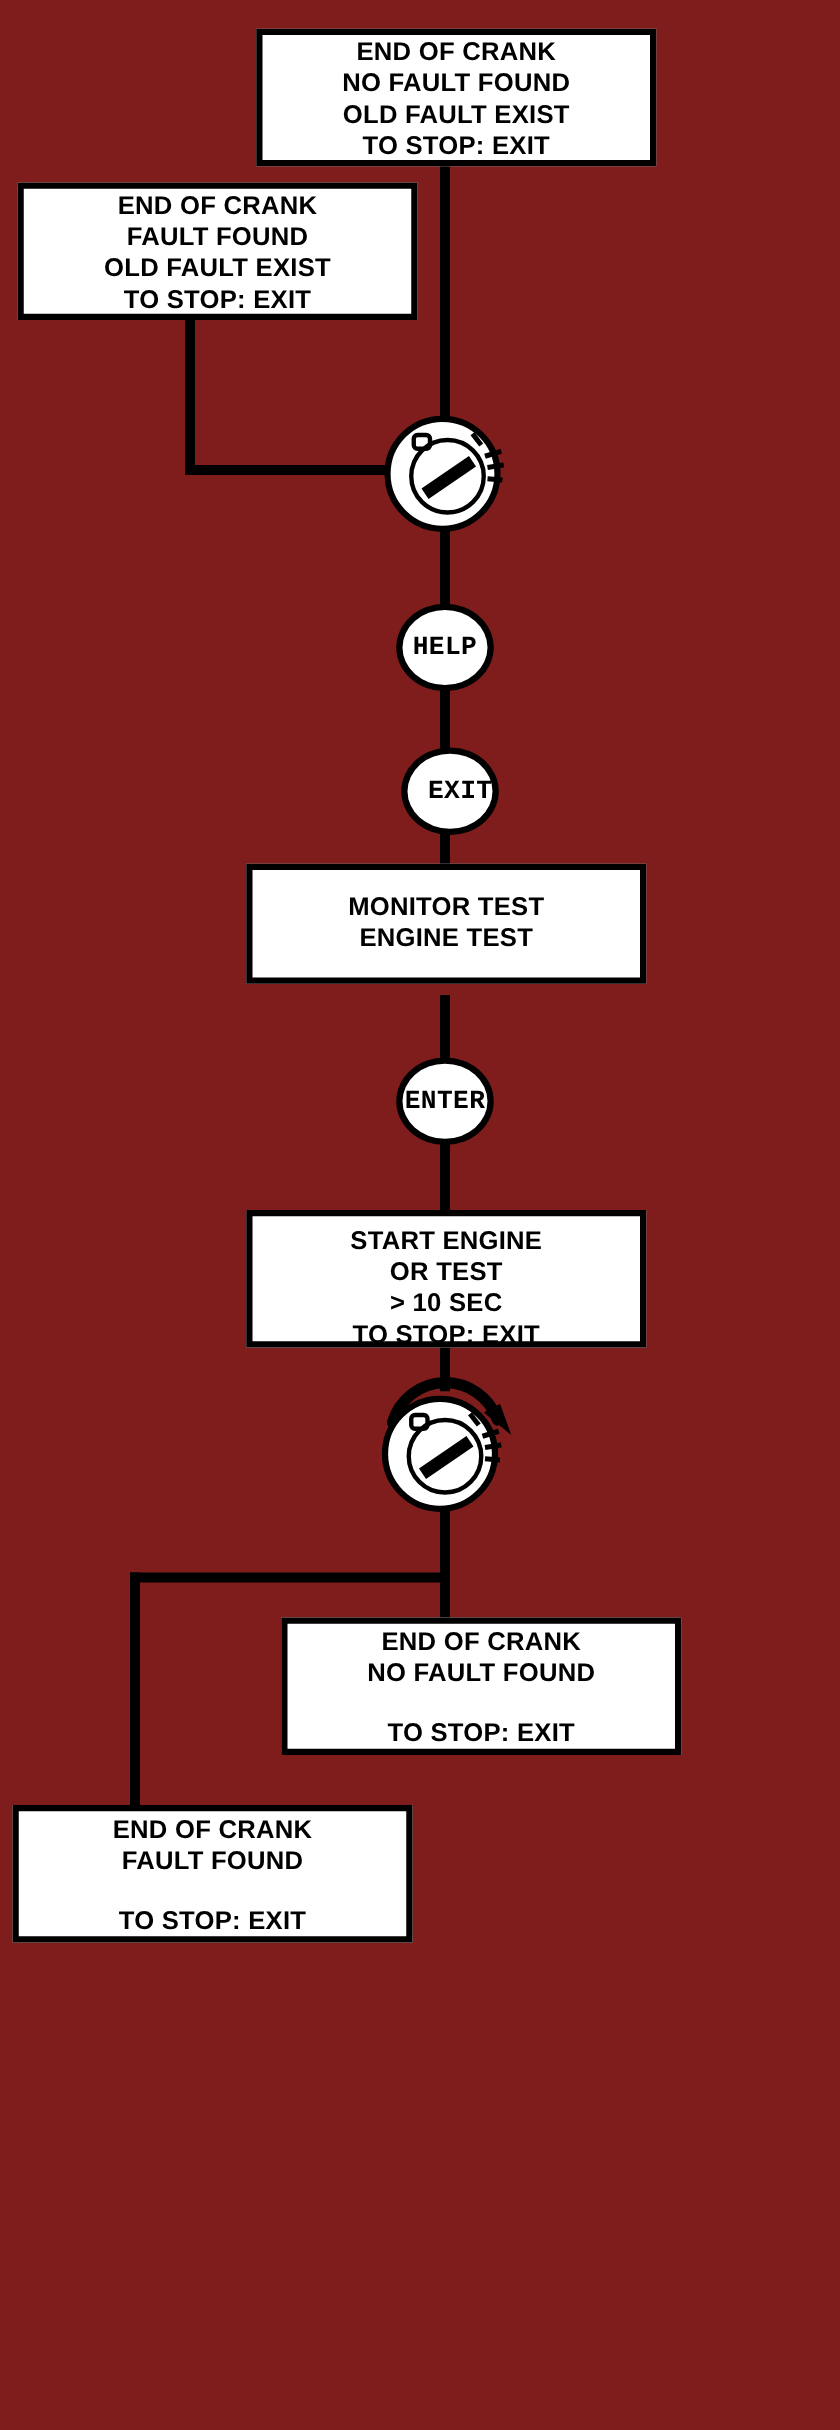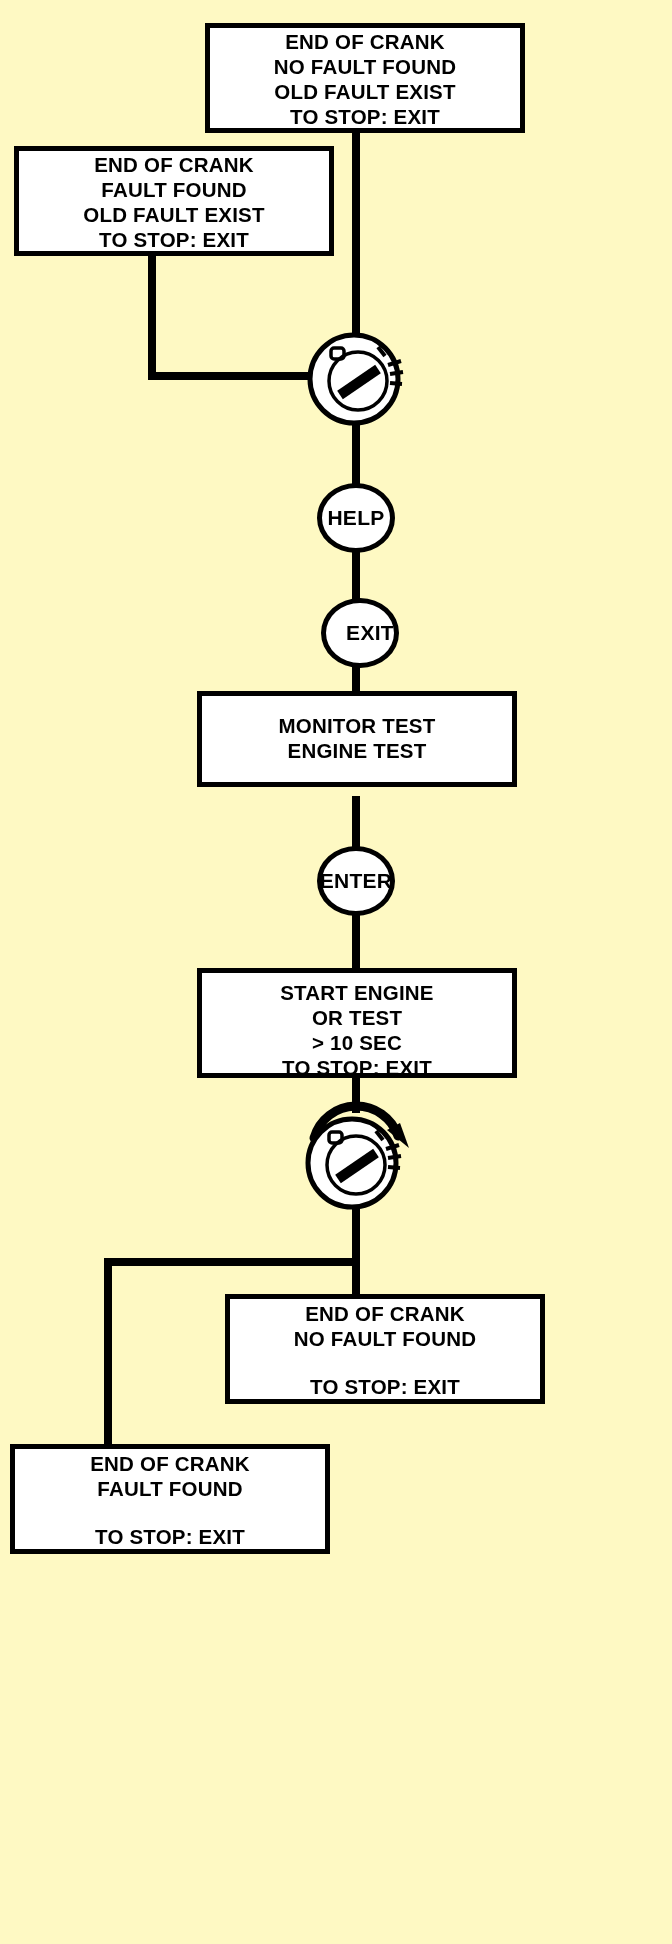--- a/index.html
+++ b/index.html
@@ -4,21 +4,21 @@
 <style>
   html,body{margin:0;padding:0;background:#fff;}
   body{
     font-family:"Liberation Sans", sans-serif;
     -webkit-font-smoothing:none;
   }
   #page{
     position:relative;
     width:672px;
     height:1944px;
-    background:#fef9c3;
+    background:#7f1d1d;
     overflow:hidden;
   }
 
   
   .box{
     position:absolute;
     box-sizing:border-box;
     border:5px solid #000;
     background:#fff;
     display:flex;
@@ -41,20 +41,21 @@
   .circle{
     position:absolute;
     box-sizing:border-box;
     border:5px solid #000;
     border-radius:50%;
     background:#fff;
     display:flex;
     align-items:center;
     justify-content:center;
     z-index:6;
+    font-family:Liberation Mono, monospace;
   }
   .circle span{
     font-weight:bold;
     font-size:21px;
     letter-spacing:0.3px;
     color:#000;
     white-space:nowrap;
   }
 
   

